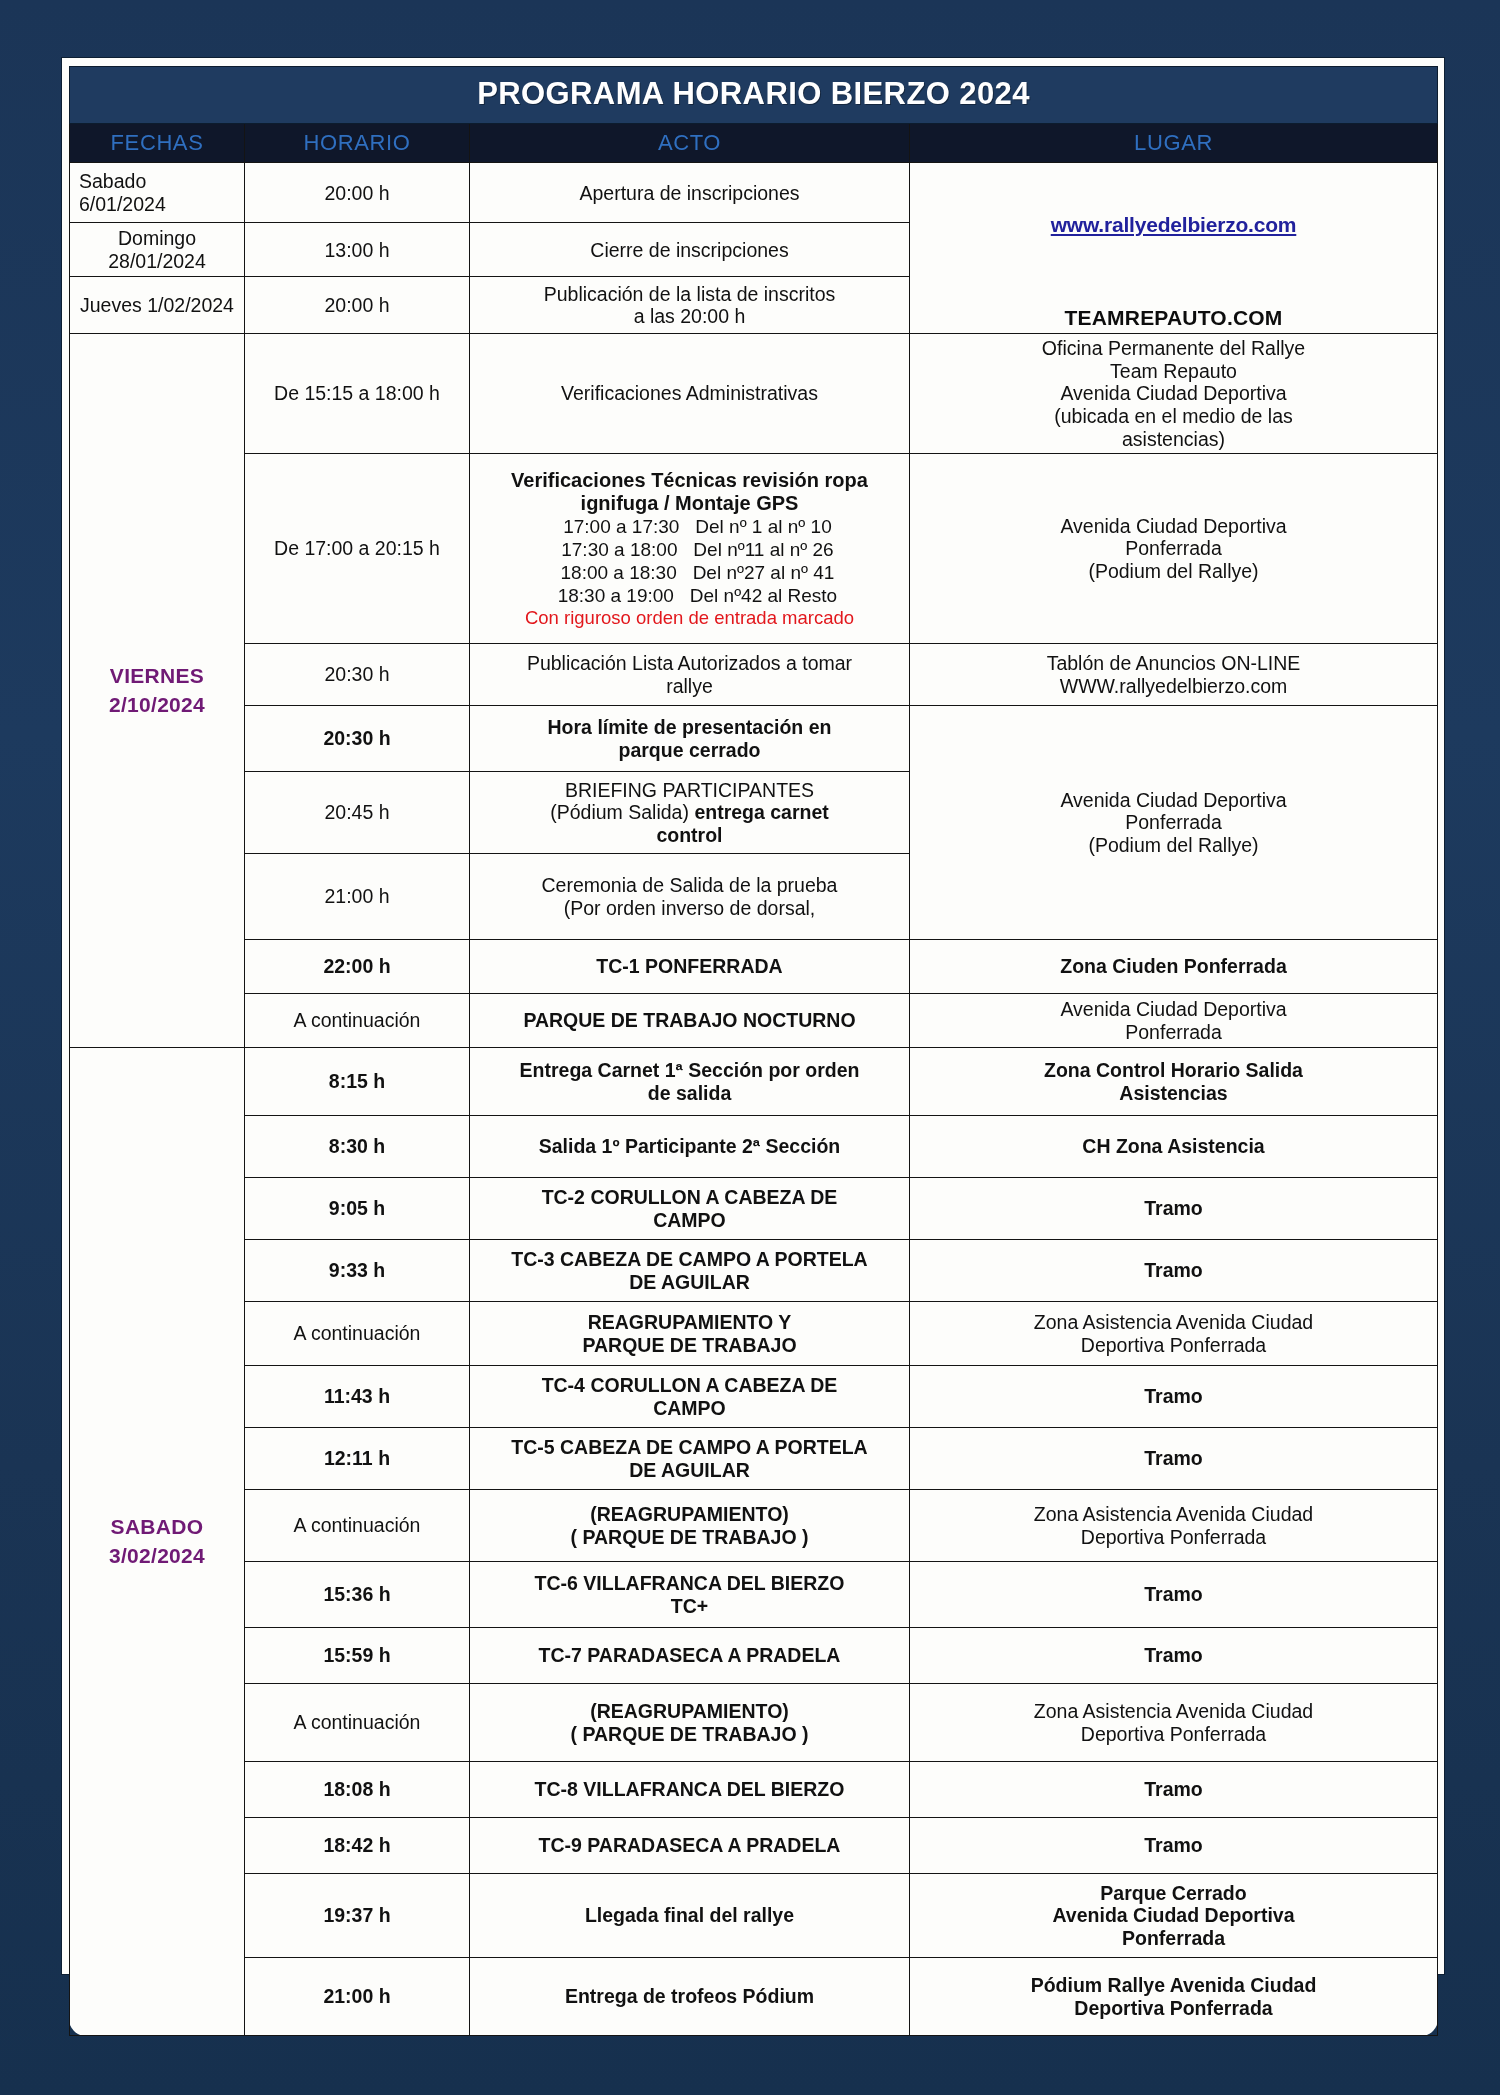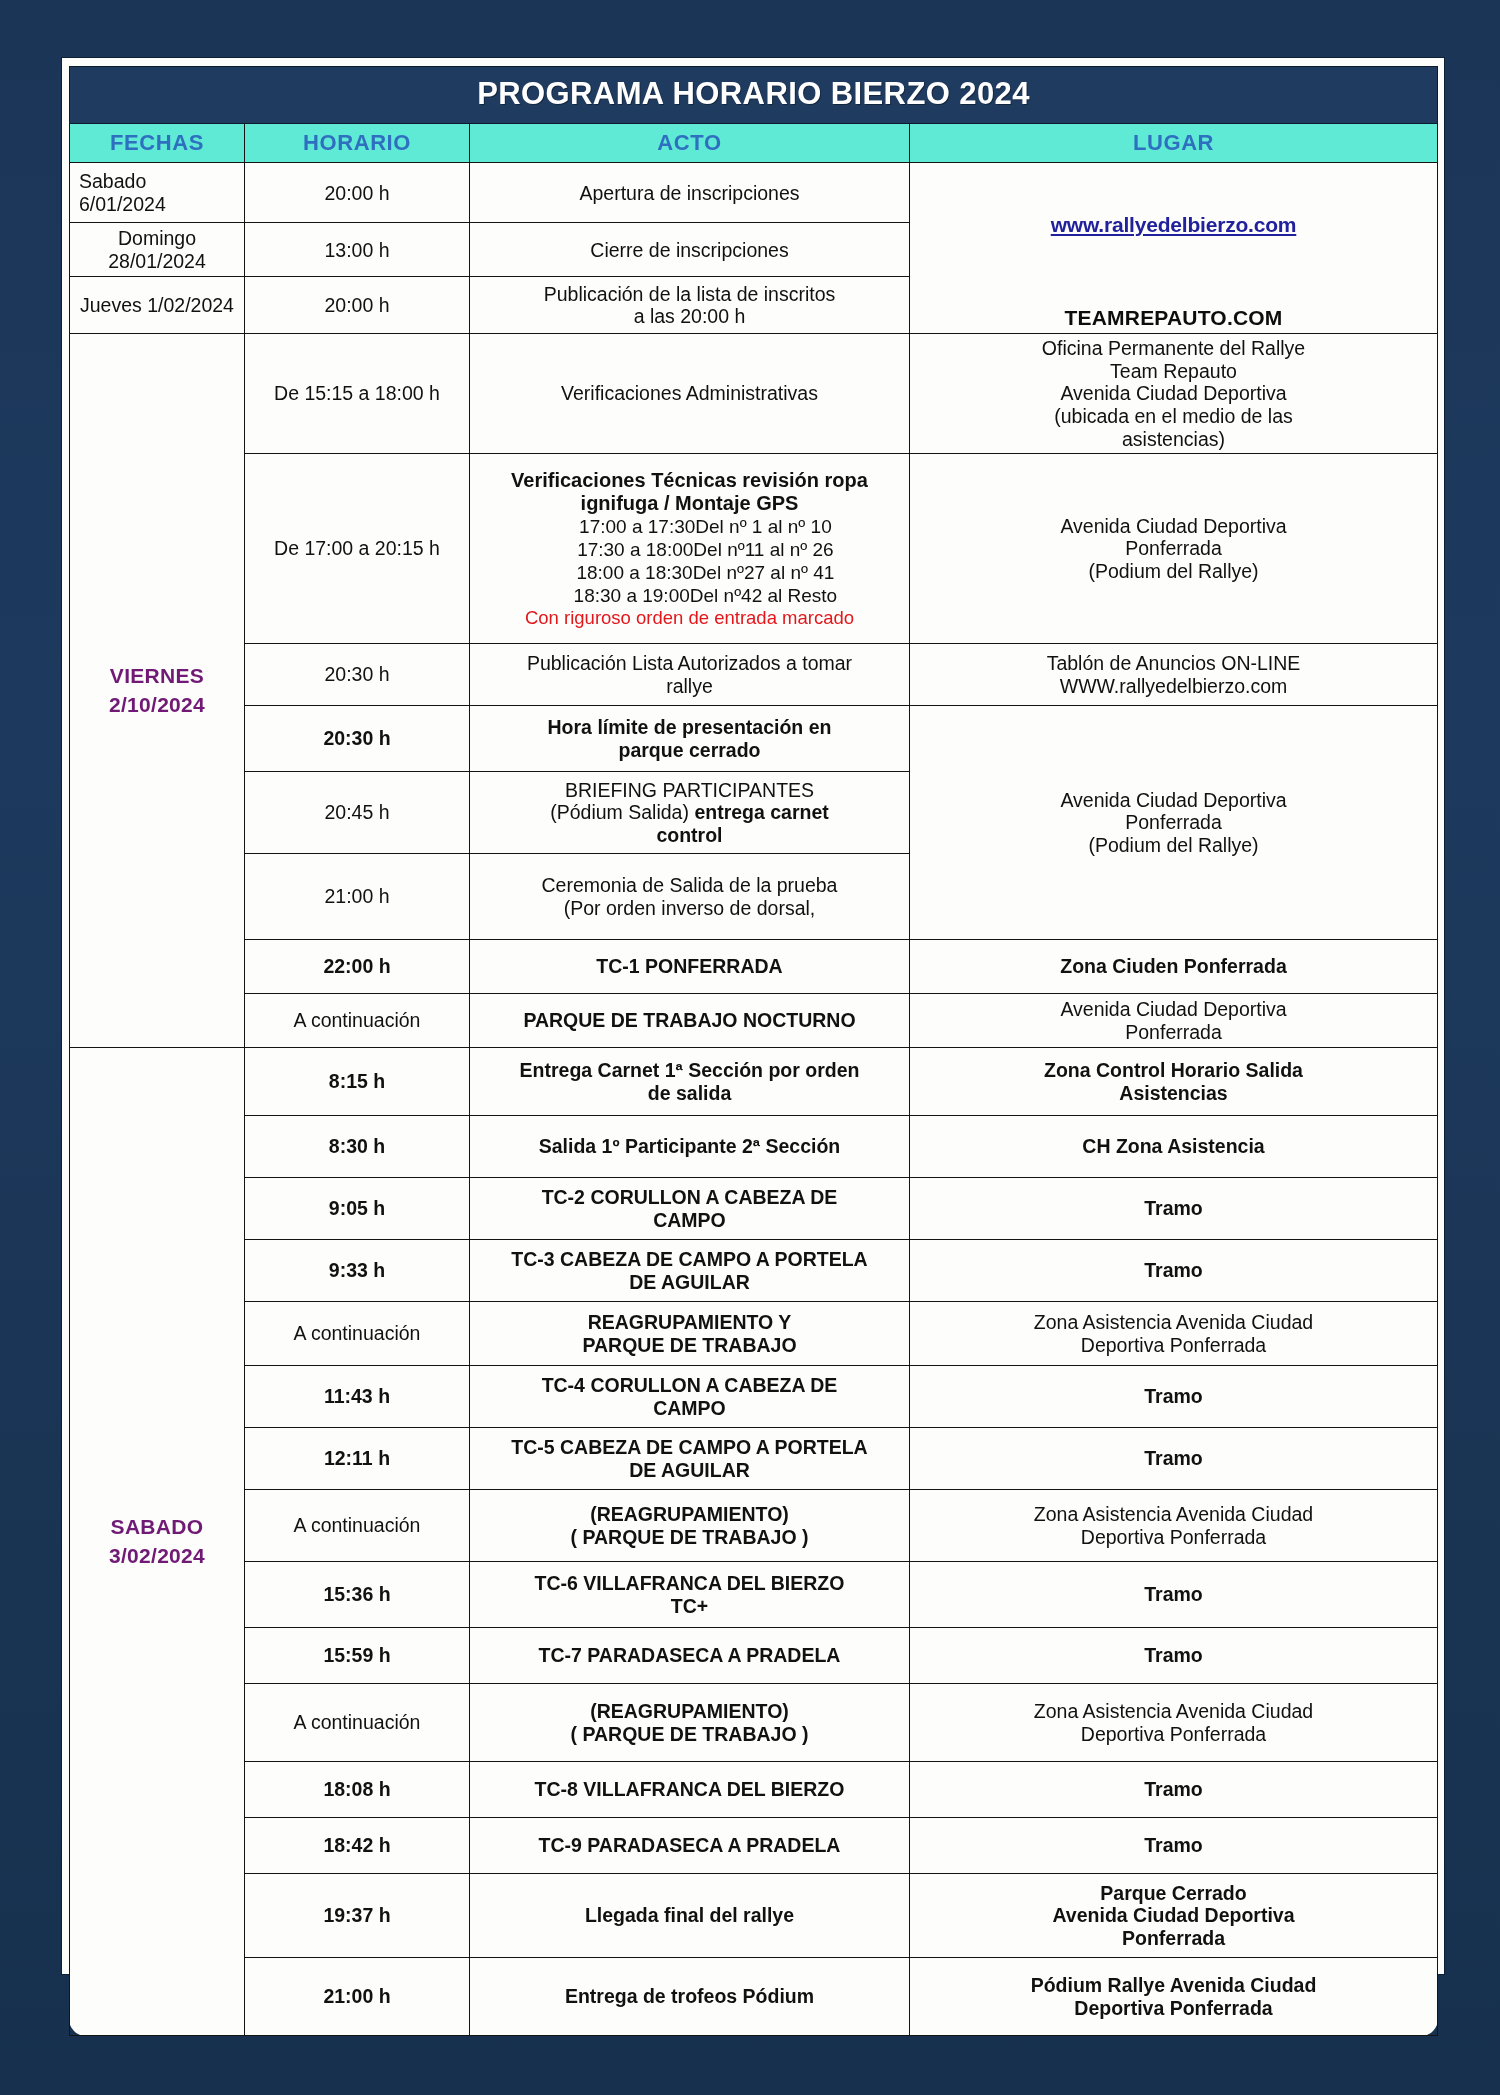--- a/index.html
+++ b/index.html
@@ -57,25 +57,25 @@
     font-size: 31px !important;
     font-weight: bold;
     letter-spacing: 0.4px;
     padding: 9px 0 11px 0 !important;
     border: 1px solid #0c1c2e !important;
     text-shadow: 1px 1px 0 rgba(0,0,0,.35);
   }
   
   .col-head {
     color: #2f6fc0 !important;
-    font-weight: bold;
+    font-weight: normal;
     font-size: 22px !important;
     letter-spacing: 0.6px;
     padding: 6px 0 7px 0 !important;
-    background: #5eead4;
+    background: #0f172a;
   }
   
   col.c-fechas  { width: 175px; }
   col.c-horario { width: 225px; }
   col.c-acto    { width: 440px; }
   col.c-lugar   { width: 528px; }
 
   
   .red    { color: #e2171c; font-weight: bold; }
   .blue   { color: #1568c4; font-weight: bold; }
@@ -99,21 +99,21 @@
     color: #701a75;
     font-weight: bold;
     font-size: 21px;
     line-height: 1.35;
     letter-spacing: 0.3px;
   }
   .tech-title { font-weight: bold; font-size: 20px; }
   .tech-line  { font-size: 19px; }
   .tech-warn  { color: #e2171c; font-size: 18.5px; }
   .tech-slot  { display: inline-block; }
-  .tech-slot .t { display:inline-block; width: 148px; text-align: right; }
+  .tech-slot .t { display:inline-block; width: 148px; text-align: center; }
   .tech-slot .n { display:inline-block; text-align: left; }
   .lugar-top { padding-top: 4px !important; }
 </style>
 </head>
 <body>
 
 <div id="backdrop"></div>
 
 <div id="sheet-wrap">
   <table class="schedule">

